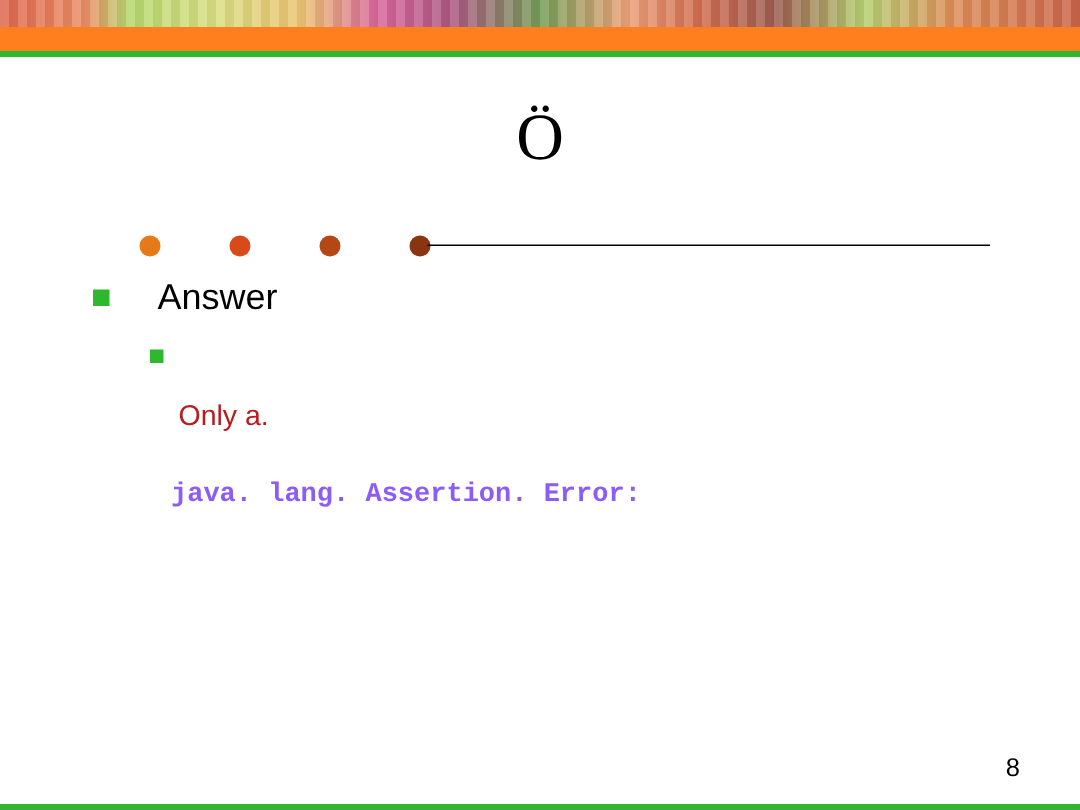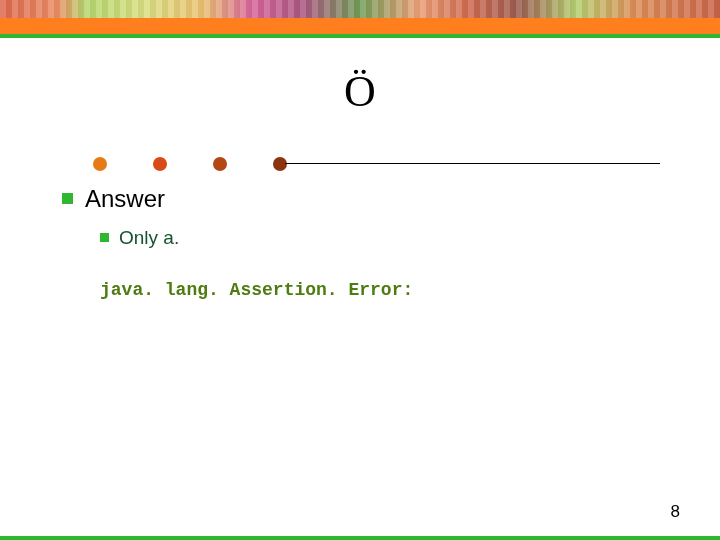--- a/index.html
+++ b/index.html
@@ -67,20 +67,21 @@
     height: 14px;
     border-radius: 50%;
   }
   .content {
     padding: 14px 0 0 62px;
   }
   .bullet-row {
     display: flex;
     align-items: flex-start;
     margin-bottom: 14px;
+    gap: 20px;
   }
   .sq-bullet {
     width: 11px;
     height: 11px;
     background: #2fb82f;
     flex-shrink: 0;
     margin-top: 8px;
     margin-right: 12px;
   }
   .sq-bullet.small {
@@ -94,28 +95,29 @@
     color: #000;
   }
   .sub-row {
     display: flex;
     align-items: flex-start;
     margin-left: 38px;
     margin-bottom: 28px;
   }
   .only-text {
     font-size: 19px;
-    color: #14532d;
+    color: #b91c1c;
+    margin-top: 40px;
   }
   .code-block {
-    margin-left: 38px;
+    margin-left: 52px;
     font-family: "Courier New", Courier, monospace;
     font-size: 18px;
     font-weight: bold;
-    color: #4d7c0f;
+    color: #8b5cf6;
     line-height: 1.55;
   }
   .page-number {
     position: absolute;
     right: 40px;
     bottom: 18px;
     font-size: 17px;
     color: #000;
   }
   .green-line-bottom {

